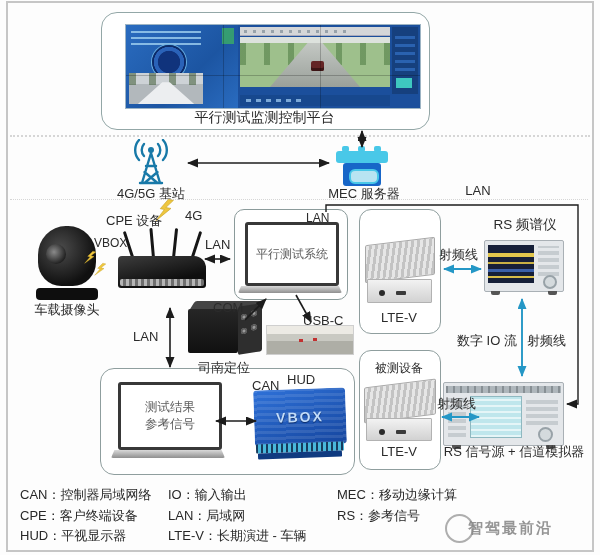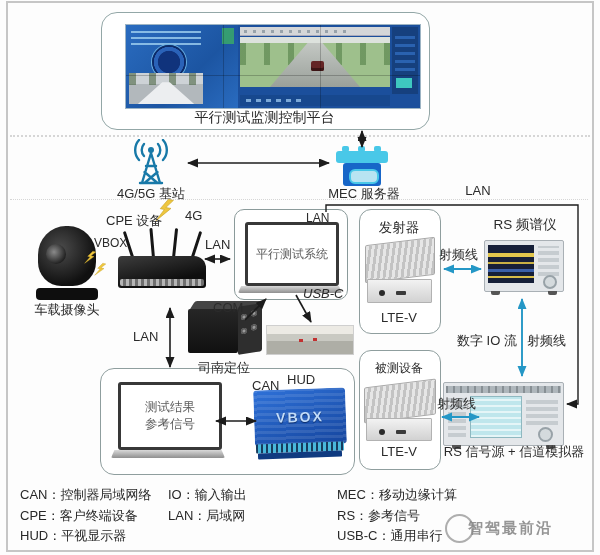--- a/index.html
+++ b/index.html
@@ -198,21 +198,21 @@
   <div class="lbl" style="left:205px;top:237px;">LAN</div>
 
   <div class="box" style="left:234px;top:209px;width:112px;height:89px;border-radius:10px;border-color:#8a9a9a;"></div>
   <div class="lbl small" style="left:306px;top:211px;">LAN</div>
   <div class="laptop-screen" style="left:245px;top:222px;width:88px;height:58px;z-index:3;font-size:12px;">
     <span>平行测试系统</span>
   </div>
   <div class="laptop-base" style="left:238px;top:286px;width:104px;height:7px;z-index:3;"></div>
 
   <div class="lbl" style="left:213px;top:300px;">COM</div>
-  <div class="lbl" style="left:303px;top:286px;font-style:italic;">USB-C</div>
+  <div class="lbl" style="left:303px;top:313px;">USB-C</div>
   <div class="lbl" style="left:133px;top:329px;">LAN</div>
 
   <div class="dev" style="left:188px;top:297px;width:74px;height:60px;">
     <div class="sinan-top"></div>
     <div class="sinan-front"></div>
     <div class="sinan-side">
       <div class="sinan-dot" style="left:3px;top:8px;"></div>
       <div class="sinan-dot" style="left:13px;top:6px;"></div>
       <div class="sinan-dot" style="left:3px;top:22px;"></div>
       <div class="sinan-dot" style="left:13px;top:20px;"></div>
@@ -235,21 +235,20 @@
   <div class="lbl" style="left:287px;top:372px;">HUD</div>
   <div class="dev" style="left:254px;top:389px;width:92px;height:72px;">
     <div class="vbox-body">
       <span class="vbox-txt">VBOX</span>
     </div>
     <div class="vbox-strip"></div>
     <div class="vbox-base"></div>
   </div>
 
   <div class="box" style="left:359px;top:209px;width:80px;height:123px;border-radius:12px;border-color:#8f9e9e;"></div>
-  <div class="lbl ctr" style="left:359px;top:219px;width:80px;font-size:13.5px;">发射器</div>
   <div class="ltev" style="left:365px;top:241px;width:68px;height:62px;">
     <div class="ltev-top"></div>
     <div class="ltev-front"></div>
   </div>
   <div class="lbl ctr" style="left:359px;top:310px;width:80px;">LTE-V</div>
 
   <div class="lbl ctr" style="left:484px;top:216px;width:82px;font-size:13.5px;">RS 频谱仪</div>
   <div class="inst" style="left:484px;top:240px;width:78px;height:50px;">
     <div class="spec-screen"></div>
     <div class="btn-grid" style="left:53px;top:5px;width:21px;height:30px;"></div>
@@ -311,19 +310,19 @@
       <use href="#bolt" transform="translate(88,250) scale(0.62) rotate(14)"></use>
       <use href="#bolt" transform="translate(98,262) scale(0.62) rotate(14)"></use>
     </g>
   </svg>
 
   <div class="legend-item" style="left:20px;top:486px;">CAN：控制器局域网络</div>
   <div class="legend-item" style="left:20px;top:507px;">CPE：客户终端设备</div>
   <div class="legend-item" style="left:20px;top:527px;">HUD：平视显示器</div>
   <div class="legend-item" style="left:168px;top:486px;">IO：输入输出</div>
   <div class="legend-item" style="left:168px;top:507px;">LAN：局域网</div>
+  <div class="legend-item" style="left:168px;top:527px;">LTE-V：长期演进 - 车辆</div>
   <div class="legend-item" style="left:337px;top:486px;">MEC：移动边缘计算</div>
   <div class="legend-item" style="left:337px;top:507px;">RS：参考信号</div>
-  <div class="legend-item" style="left:337px;top:527px;">USB-C：通用串行</div>
 
   <div class="wm-circle"></div>
   <div class="watermark">智驾最前沿</div>
 </div>
 
 </body></html>

